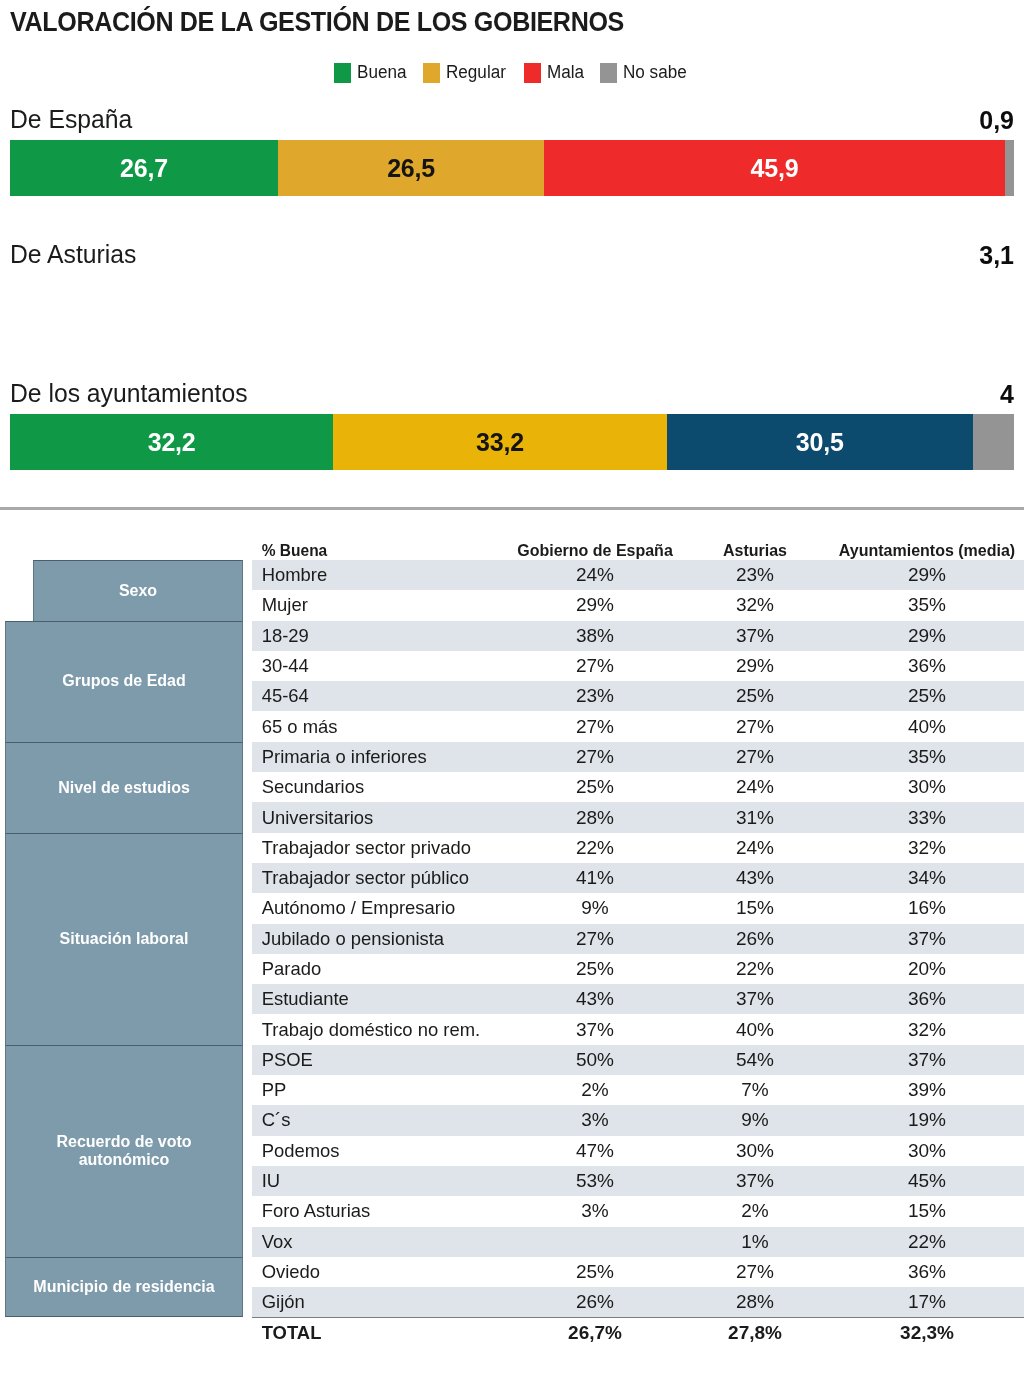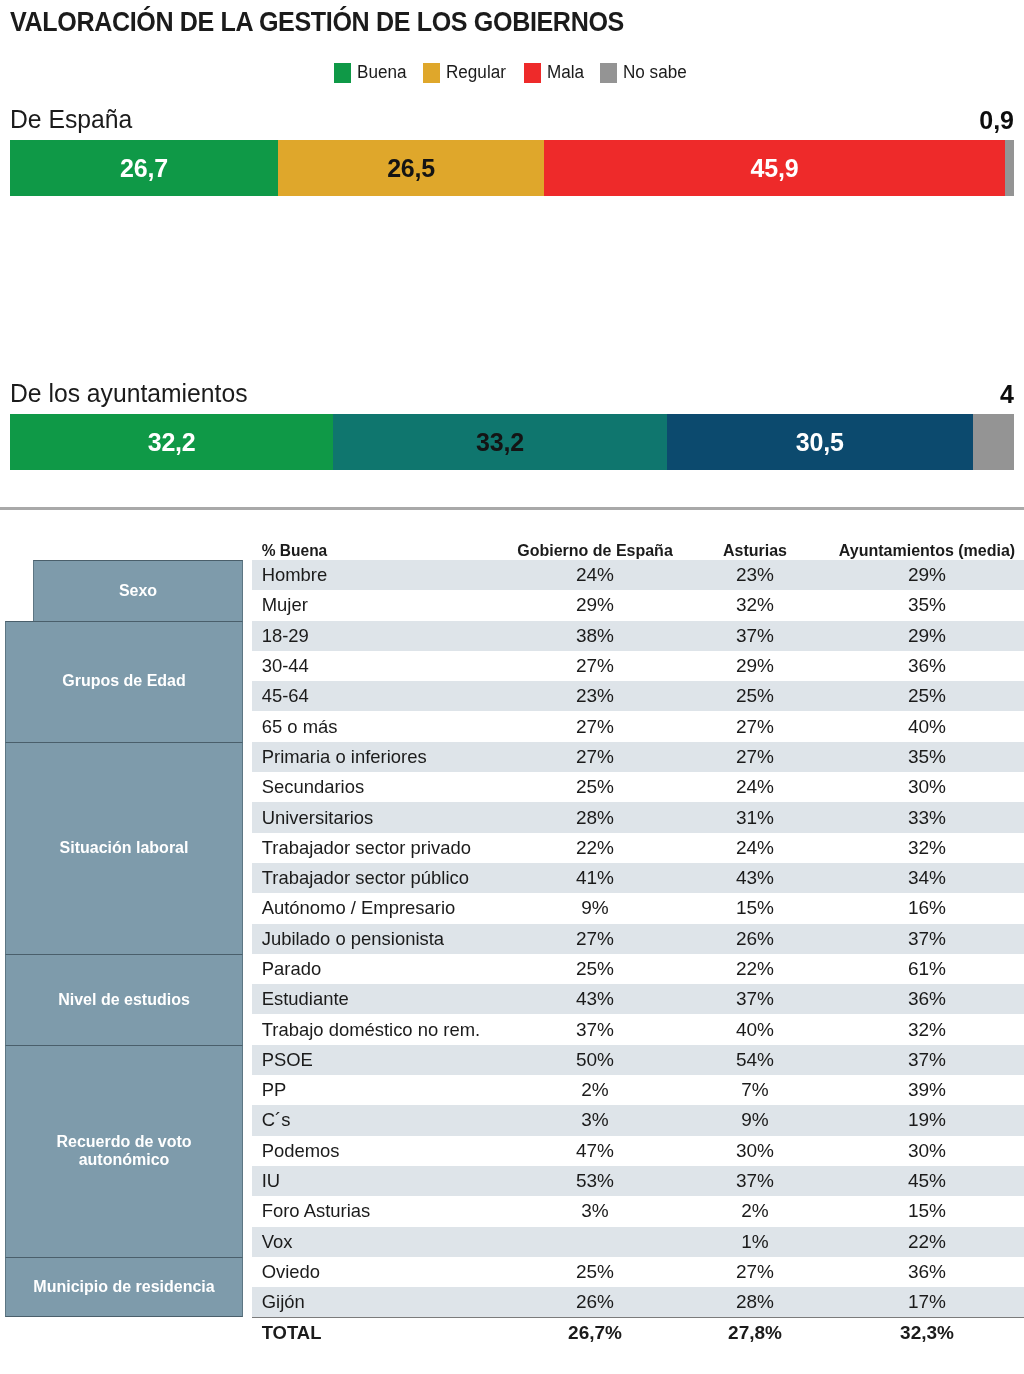--- a/index.html
+++ b/index.html
@@ -262,55 +262,59 @@
         <div class="seg" style="background: rgb(223, 167, 43); width: 26.5%;">
           <span class="seg-label" style="color: rgb(20, 20, 20);">26,5</span>
         </div>
         <div class="seg" style="background: rgb(238, 42, 42); width: 45.9%;">
           <span class="seg-label" style="color: rgb(255, 255, 255);">45,9</span>
         </div>
         <div class="seg" style="background: rgb(148, 148, 148); width: 0.9%;"></div>
       </div>
     </div>
   <div class="bargroup" id="bargroup-1">
+      <div class="bar-header">
+        <div class="bar-title">De Asturias</div>
+        <div class="bar-nosabe-value">3,1</div>
+      </div>
     </div>
   <div class="bargroup" id="bargroup-2">
       <div class="bar-header">
         <div class="bar-title">De los ayuntamientos</div>
         <div class="bar-nosabe-value">4</div>
       </div>
       <div class="bar-track">
         <div class="seg" style="background: rgb(15, 153, 71); width: 32.2%;">
           <span class="seg-label" style="color: rgb(255, 255, 255);">32,2</span>
         </div>
-        <div class="seg" style="background: #0f766e; width: 33.2%;">
+        <div class="seg" style="background: #eab308; width: 33.2%;">
           <span class="seg-label" style="color: rgb(20, 20, 20);">33,2</span>
         </div>
         <div class="seg" style="background: #0c4a6e; width: 30.5%;">
           <span class="seg-label" style="color: rgb(255, 255, 255);">30,5</span>
         </div>
         <div class="seg" style="background: rgb(148, 148, 148); width: 4.1%;"></div>
       </div>
     </div>
 
   <div id="divider"></div>
 
   <div id="table-area">
     <div id="cat-col">
         <div class="cat-block" style="height: 60.6px; margin-left: 28px;">
           <span class="cat-label">Sexo</span>
         </div>
         <div class="cat-block" style="height: 121.2px;">
           <span class="cat-label">Grupos de Edad</span>
         </div>
+        <div class="cat-block" style="height: 90.9px;">
+          <span class="cat-label">Nivel de estudios</span>
+        </div>
         <div class="cat-block" style="height: 212.1px;">
           <span class="cat-label">Situación laboral</span>
-        </div>
-        <div class="cat-block" style="height: 90.9px;">
-          <span class="cat-label">Nivel de estudios</span>
         </div>
         <div class="cat-block" style="height: 212.1px;">
           <span class="cat-label">Recuerdo de voto autonómico</span>
         </div>
         <div class="cat-block" style="height: 60.6px;">
           <span class="cat-label">Municipio de residencia</span>
         </div>
       </div>
     <div id="rows-col">
         <div class="thead-row">
@@ -394,21 +398,21 @@
         <div class="trow alt">
           <div class="c-label">Jubilado o pensionista</div>
           <div class="c-num c1">27%</div>
           <div class="c-num c2">26%</div>
           <div class="c-num c3">37%</div>
         </div>
         <div class="trow">
           <div class="c-label">Parado</div>
           <div class="c-num c1">25%</div>
           <div class="c-num c2">22%</div>
-          <div class="c-num c3">61%</div>
+          <div class="c-num c3">20%</div>
         </div>
         <div class="trow alt">
           <div class="c-label">Estudiante</div>
           <div class="c-num c1">43%</div>
           <div class="c-num c2">37%</div>
           <div class="c-num c3">36%</div>
         </div>
         <div class="trow">
           <div class="c-label">Trabajo doméstico no rem.</div>
           <div class="c-num c1">37%</div>

